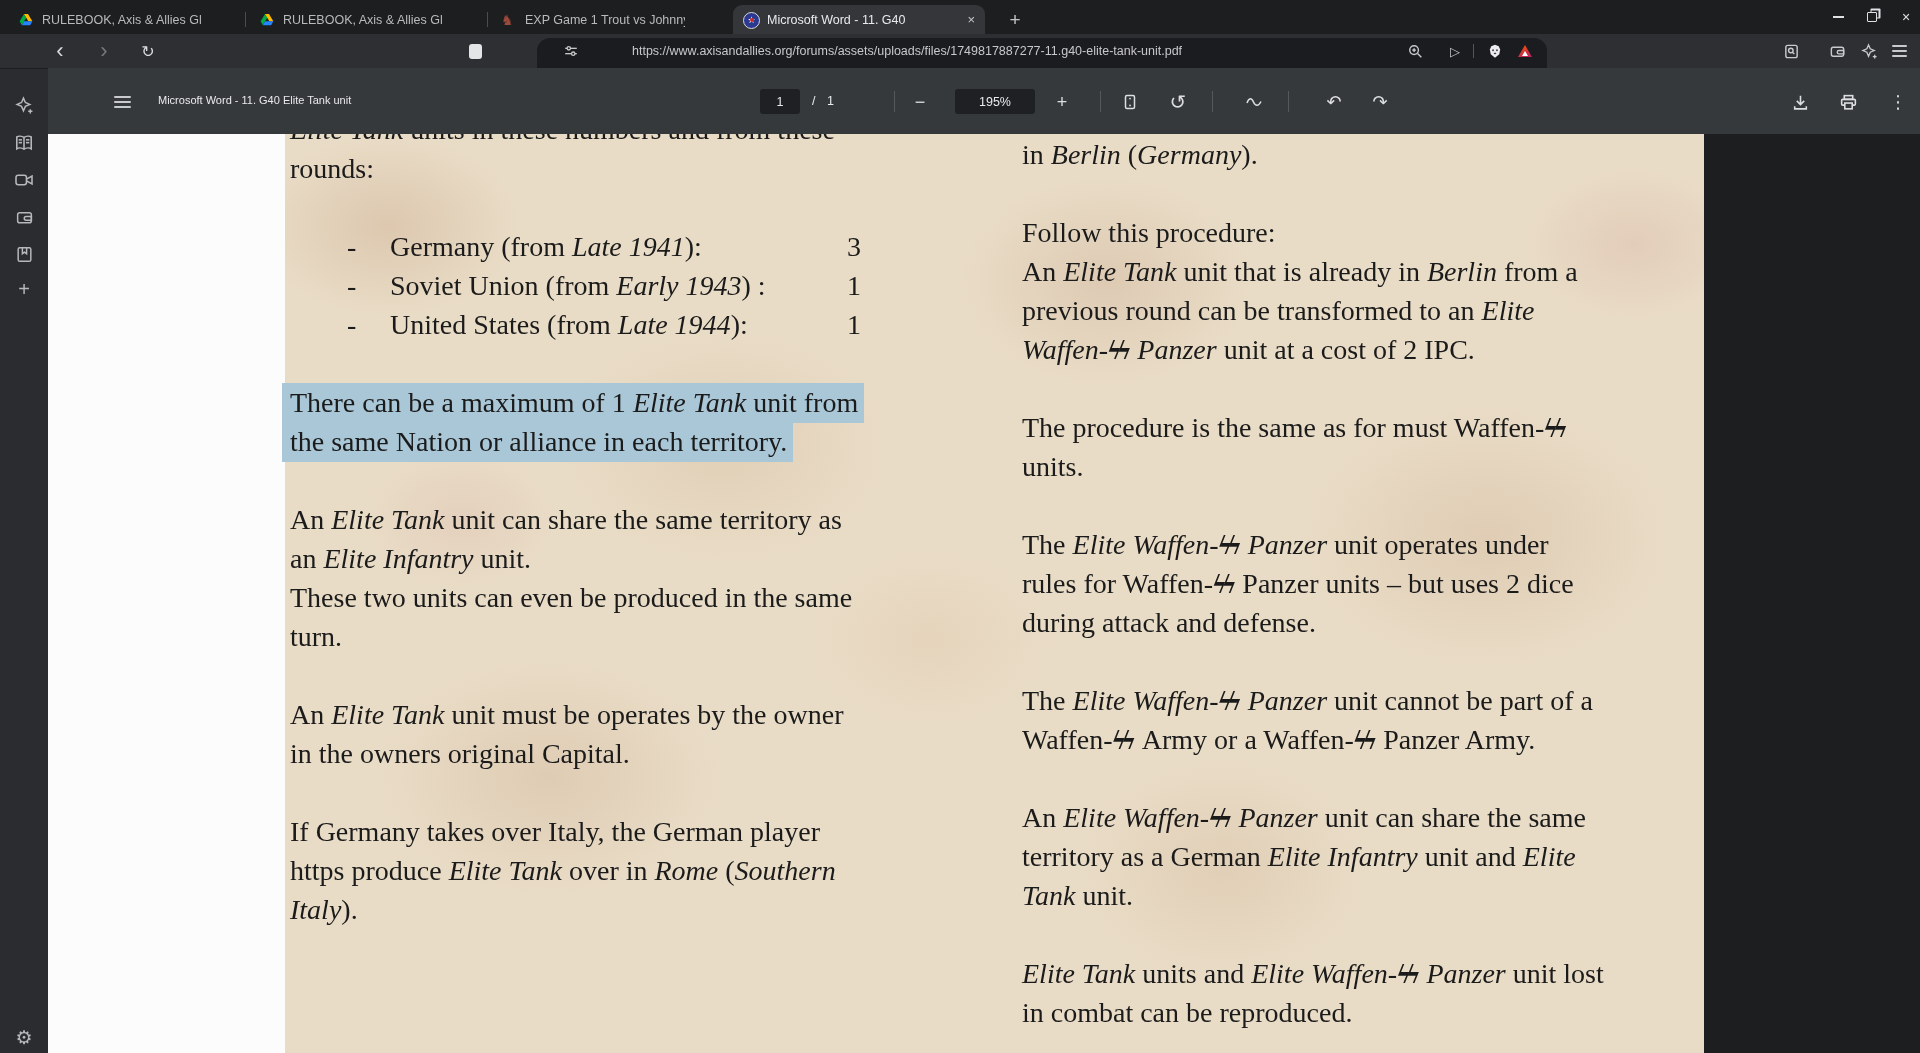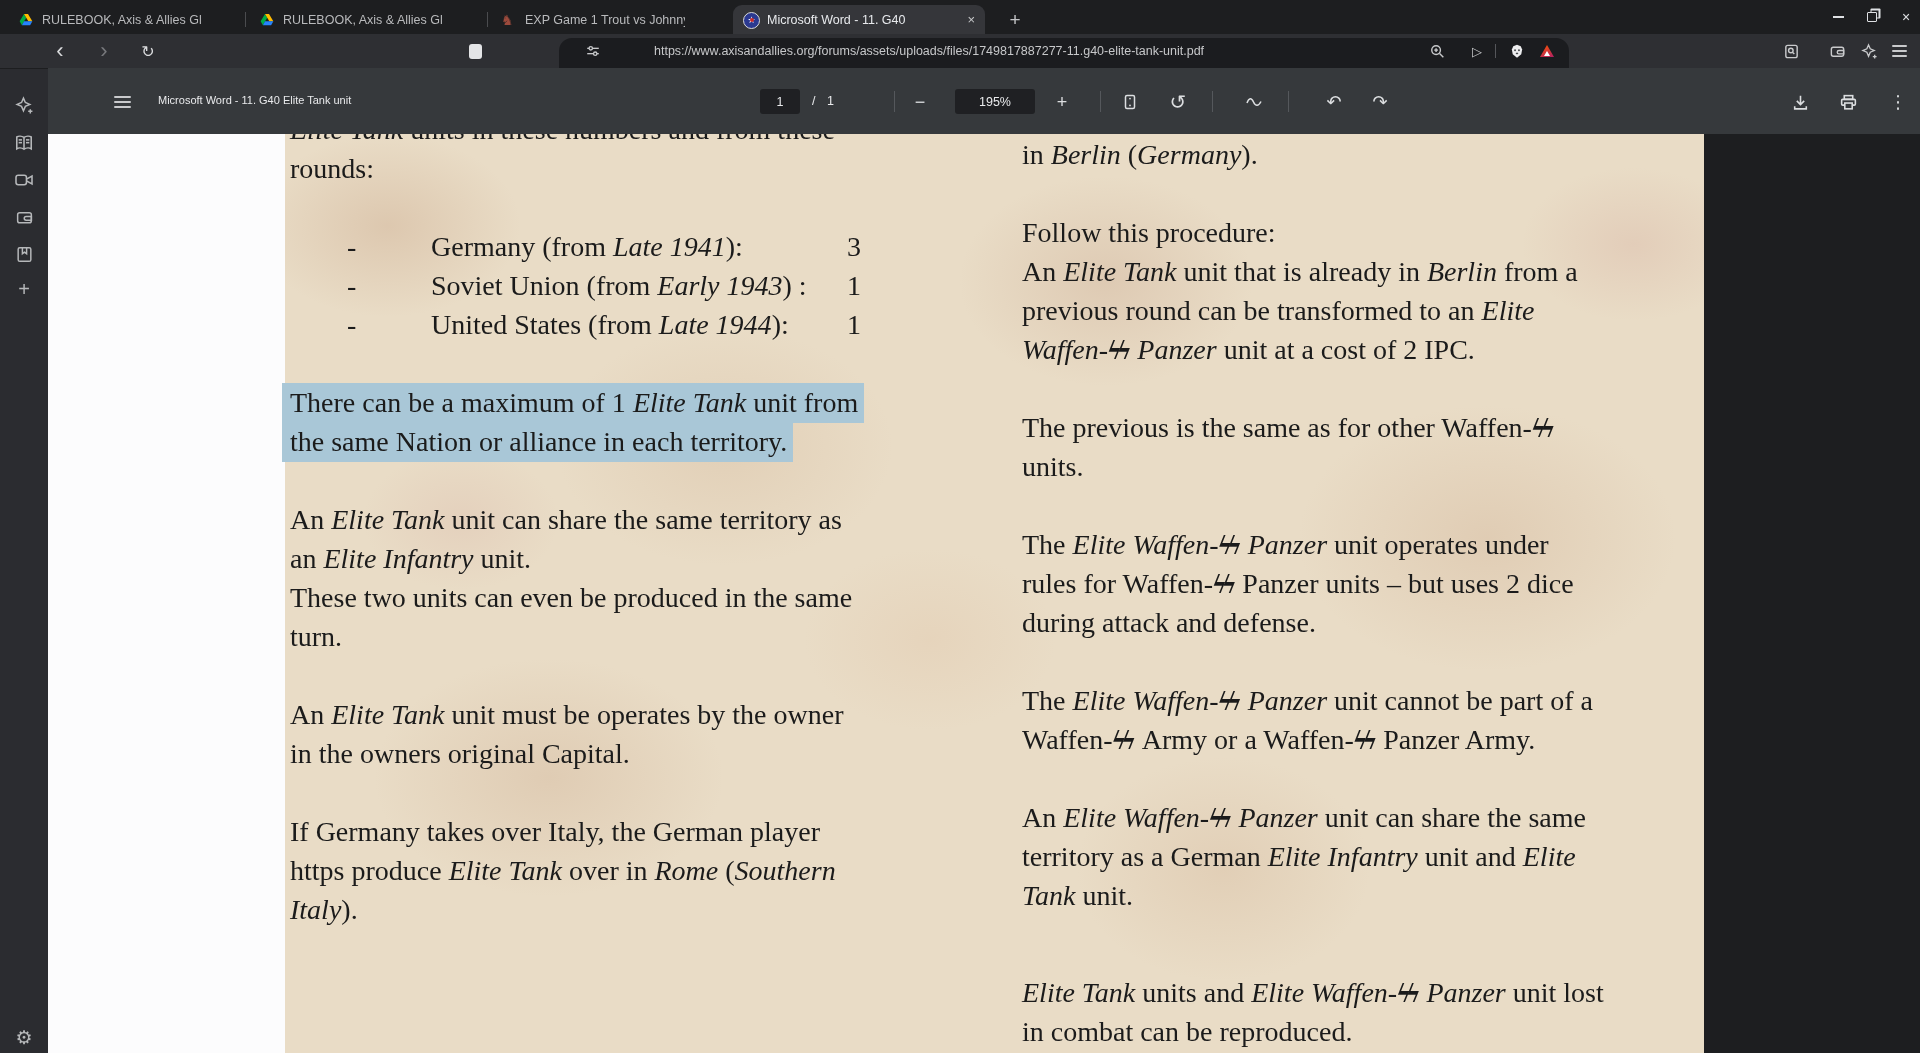--- a/index.html
+++ b/index.html
@@ -23,21 +23,21 @@
   .wctl{position:absolute;top:9px;color:#dfe1e4;width:20px;height:16px;display:flex;align-items:center;justify-content:center;}
   #win-min span{display:block;width:11px;height:1.8px;background:#dfe1e4;}
   #win-restore span{display:block;width:8px;height:8px;border:1.5px solid #dfe1e4;border-radius:1px;box-shadow:3px -3px 0 -1.5px #1d1e20,3.5px -3.5px 0 0 #dfe1e4;}
   #win-close{font-size:14px;}
   
   #navbar{left:0;top:34px;width:1920px;height:34px;background:#2e2f33;}
   .navic{position:absolute;top:4px;width:26px;height:26px;display:flex;align-items:center;justify-content:center;
          color:#dadbdd;font-size:18px;border-radius:50%;}
   .dim{color:#77787c;}
   #bookmark-ic{width:13px;height:15px;background:#e4e5e7;border-radius:3px;}
-  #urlpill{position:absolute;left:559px;top:4px;width:1010px;height:44px;border-radius:13px;background:#1b1c1f;}
+  #urlpill{position:absolute;left:537px;top:4px;width:1010px;height:44px;border-radius:13px;background:#1b1c1f;}
   #urltext{position:absolute;left:95px;top:6px;font-size:12.5px;color:#c7c8ca;white-space:nowrap;max-width:740px;overflow:hidden;}
   .pillic{position:absolute;top:4px;width:20px;height:18px;display:flex;align-items:center;justify-content:center;color:#c7c8ca;}
   .vsep{position:absolute;width:1px;background:#55565a;}
   .tri{width:14px;height:12px;clip-path:polygon(50% 0,100% 100%,0 100%);background:linear-gradient(160deg,#ff5500,#b11f63);position:relative;}
   .tri:after{content:"";position:absolute;left:4px;top:6px;width:6px;height:5px;clip-path:polygon(50% 0,100% 100%,0 100%);background:#fff;}
   .bars{display:flex;flex-direction:column;gap:3px;}
   .bars span{display:block;width:15px;height:1.8px;background:#c9cacc;border-radius:1px;}
   
   #pdfbar{left:48px;top:68px;width:1872px;height:66px;background:#36393c;}
   #pdf-title{position:absolute;left:110px;top:26px;font-size:11px;color:#e9eaec;white-space:nowrap;}
@@ -65,21 +65,21 @@
       radial-gradient(ellipse 140px 100px at 12% 42%, rgba(206,156,146,.18), transparent 70%);}
   .doccol{position:absolute;width:720px;font-family:"Liberation Serif","DejaVu Serif",serif;
           font-size:28px;color:#1b1b1b;}
   #col-left{left:242px;top:-24px;}
   #col-right{left:974px;top:1px;}
   .line{height:39px;line-height:39px;white-space:pre;}
   .it{font-style:italic;}
   .ss{font-weight:700;font-style:italic;letter-spacing:-3px;margin-right:3px;}
   .list-line{position:relative;}
   .list-line .dash{position:absolute;left:57px;}
-  .list-line .li-text{position:absolute;left:100px;white-space:pre;margin-left:41px;}
+  .list-line .li-text{position:absolute;left:100px;white-space:pre;}
   .list-line .li-val{position:absolute;left:557px;}
   .hlwrap{background:#a9c7d7;padding:4px 6px 5px 8px;margin-left:-8px;margin-top:20px;}
   #darkband{position:absolute;left:1795px;top:0;width:59px;height:919px;background:#2a2a2c;}
   #scrolltrack{position:absolute;left:1854px;top:0;width:18px;height:919px;background:#fbfbfc;}
   #scrollthumb{position:absolute;left:3px;top:458px;width:11px;height:461px;background:#909298;border-radius:6px;}
   svg{display:block;}
 </style>
 </head>
 <body>
 
@@ -338,33 +338,33 @@
       </div>
       <div class="para" style="margin-bottom: 0px;">
         <div class="line"><span>Follow this procedure:</span></div>
       </div>
       <div class="para" style="margin-bottom: 39px;">
         <div class="line"><span>An </span><span class="it ">Elite Tank</span><span> unit that is already in </span><span class="it ">Berlin</span><span> from a</span></div>
         <div class="line"><span>previous round can be transformed to an </span><span class="it ">Elite</span></div>
         <div class="line"><span class="it ">Waffen-</span><span class="ss">ϟϟ</span><span class="it "> Panzer</span><span> unit at a cost of 2 IPC.</span></div>
       </div>
       <div class="para" style="margin-bottom: 39px;">
-        <div class="line"><span>The previous is the same as for other Waffen-</span><span class="ss">ϟϟ</span></div>
+        <div class="line"><span>The procedure is the same as for must Waffen-</span><span class="ss">ϟϟ</span></div>
         <div class="line"><span>units.</span></div>
       </div>
       <div class="para" style="margin-bottom: 39px;">
         <div class="line"><span>The </span><span class="it ">Elite Waffen-</span><span class="ss">ϟϟ</span><span class="it "> Panzer</span><span> unit operates under</span></div>
         <div class="line"><span>rules for Waffen-</span><span class="ss">ϟϟ</span><span> Panzer units – but uses 2 dice</span></div>
         <div class="line"><span>during attack and defense.</span></div>
       </div>
       <div class="para" style="margin-bottom: 39px;">
         <div class="line"><span>The </span><span class="it ">Elite Waffen-</span><span class="ss">ϟϟ</span><span class="it "> Panzer</span><span> unit cannot be part of a</span></div>
         <div class="line"><span>Waffen-</span><span class="ss">ϟϟ</span><span> Army or a Waffen-</span><span class="ss">ϟϟ</span><span> Panzer Army.</span></div>
       </div>
-      <div class="para" style="margin-bottom: 58px;">
+      <div class="para" style="margin-bottom: 39px;">
         <div class="line"><span>An </span><span class="it ">Elite Waffen-</span><span class="ss">ϟϟ</span><span class="it "> Panzer</span><span> unit can share the same</span></div>
         <div class="line"><span>territory as a German </span><span class="it ">Elite Infantry</span><span> unit and </span><span class="it ">Elite</span></div>
         <div class="line"><span class="it ">Tank</span><span> unit.</span></div>
       </div>
       <div class="para" style="margin-bottom: 0px;">
         <div class="line"><span class="it ">Elite Tank</span><span> units and </span><span class="it ">Elite Waffen-</span><span class="ss">ϟϟ</span><span class="it "> Panzer</span><span> unit lost</span></div>
         <div class="line"><span>in combat can be reproduced.</span></div>
       </div>
     </div>
   <div id="darkband"></div>

